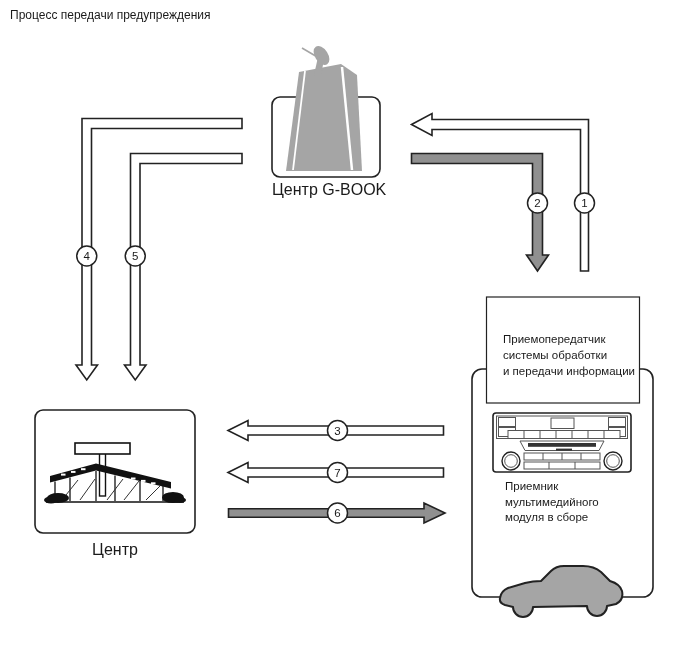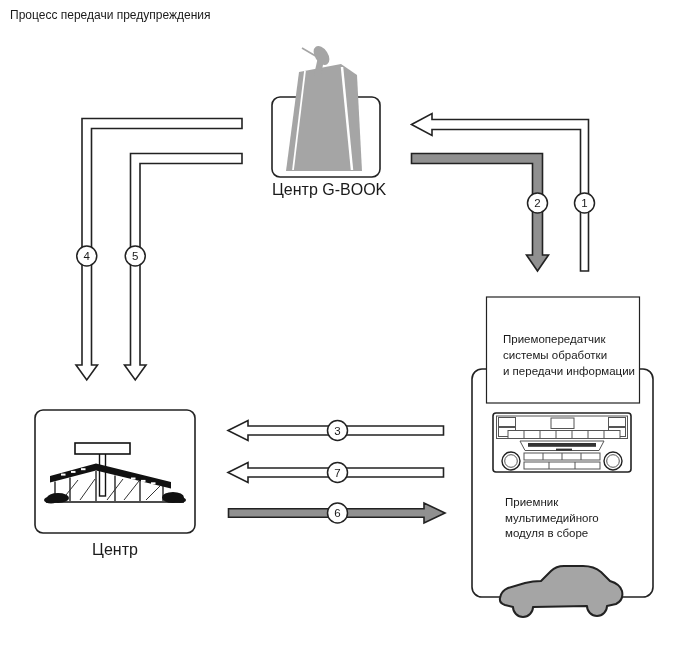--- a/index.html
+++ b/index.html
@@ -168,20 +168,20 @@
   <div class="lbl center" style="left:272px;top:183px;width:108px;">Центр G-BOOK</div>
 
   <div class="lbl center" style="left:35px;top:543px;width:160px;">Центр</div>
 
   <div class="multiline" style="left:503px;top:301px;margin-top:30px;">
     <div>Приемопередатчик</div>
     <div>системы обработки</div>
     <div>и передачи информации</div>
   </div>
 
-  <div class="multiline tight" style="left:505px;top:479px;margin-top:16px;">
+  <div class="multiline tight" style="left:505px;top:479px;">
     <div>Приемник</div>
     <div>мультимедийного</div>
     <div>модуля в сборе</div>
   </div>
 
 
 </div>
 
 </body></html>

